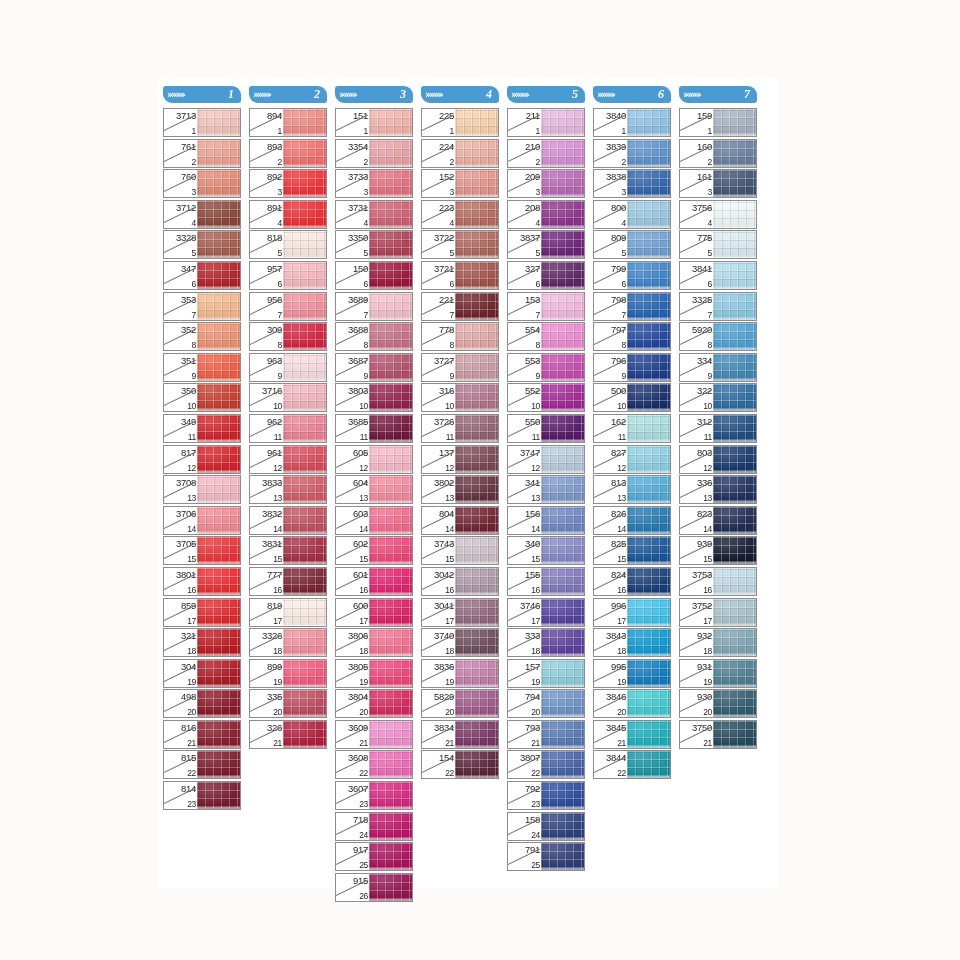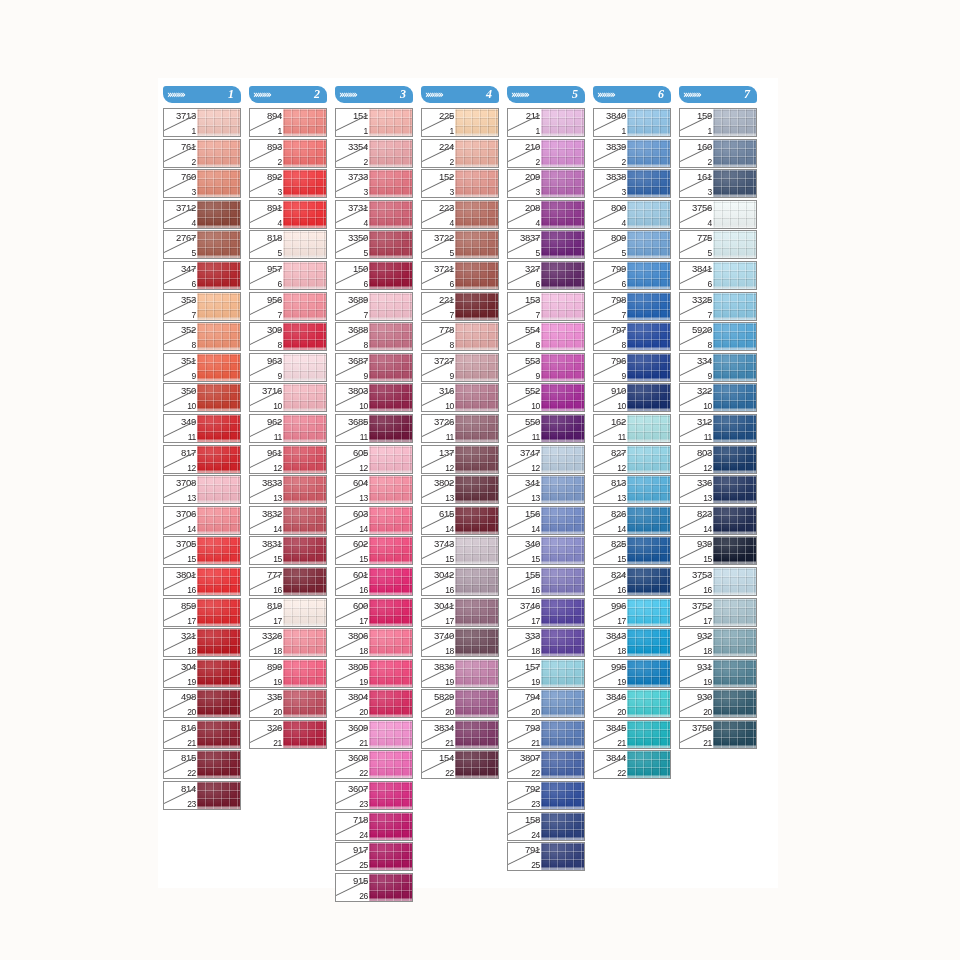--- a/index.html
+++ b/index.html
@@ -191,21 +191,21 @@
           <span class="idx">4</span>
         </div>
         <div class="swatch" style="background: rgb(141, 68, 55);">
           <span class="weave"></span>
           <span class="sheen"></span>
           <span class="topfade"></span>
         </div>
       </div>
       <div class="row">
         <div class="label-box">
-          <span class="code">2767</span>
+          <span class="code">3328</span>
           <span class="slash"></span>
           <span class="idx">5</span>
         </div>
         <div class="swatch" style="background: rgb(168, 92, 76);">
           <span class="weave"></span>
           <span class="sheen"></span>
           <span class="topfade"></span>
         </div>
       </div>
       <div class="row">
@@ -1157,21 +1157,21 @@
           <span class="idx">13</span>
         </div>
         <div class="swatch" style="background: rgb(100, 47, 61);">
           <span class="weave"></span>
           <span class="sheen"></span>
           <span class="topfade"></span>
         </div>
       </div>
       <div class="row">
         <div class="label-box">
-          <span class="code">615</span>
+          <span class="code">804</span>
           <span class="slash"></span>
           <span class="idx">14</span>
         </div>
         <div class="swatch" style="background: rgb(112, 32, 47);">
           <span class="weave"></span>
           <span class="sheen"></span>
           <span class="topfade"></span>
         </div>
       </div>
       <div class="row">
@@ -1685,21 +1685,21 @@
           <span class="idx">9</span>
         </div>
         <div class="swatch" style="background: rgb(24, 58, 143);">
           <span class="weave"></span>
           <span class="sheen"></span>
           <span class="topfade"></span>
         </div>
       </div>
       <div class="row">
         <div class="label-box">
-          <span class="code">910</span>
+          <span class="code">500</span>
           <span class="slash"></span>
           <span class="idx">10</span>
         </div>
         <div class="swatch" style="background: rgb(20, 44, 110);">
           <span class="weave"></span>
           <span class="sheen"></span>
           <span class="topfade"></span>
         </div>
       </div>
       <div class="row">

